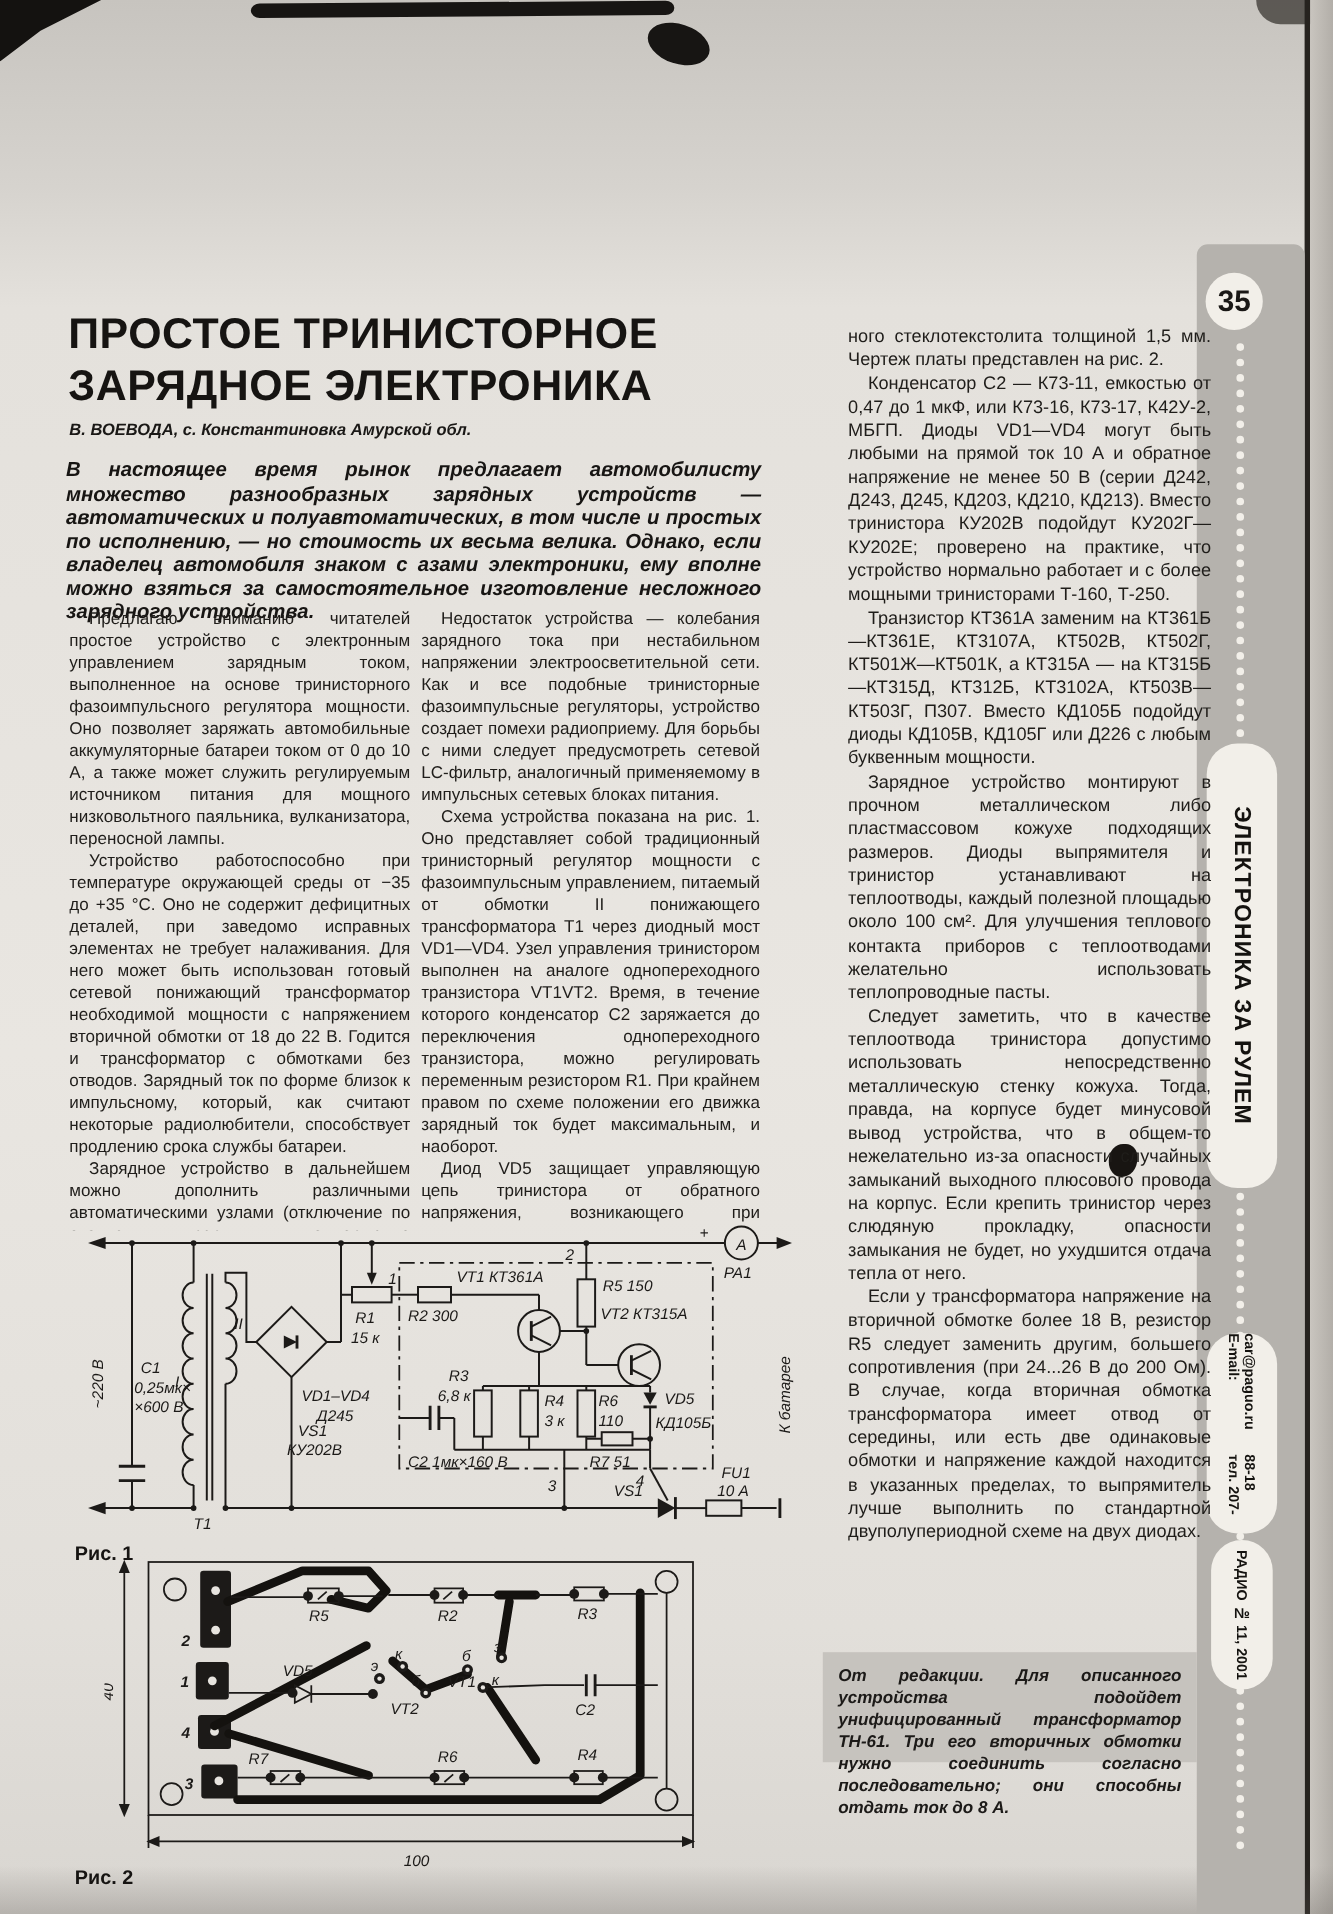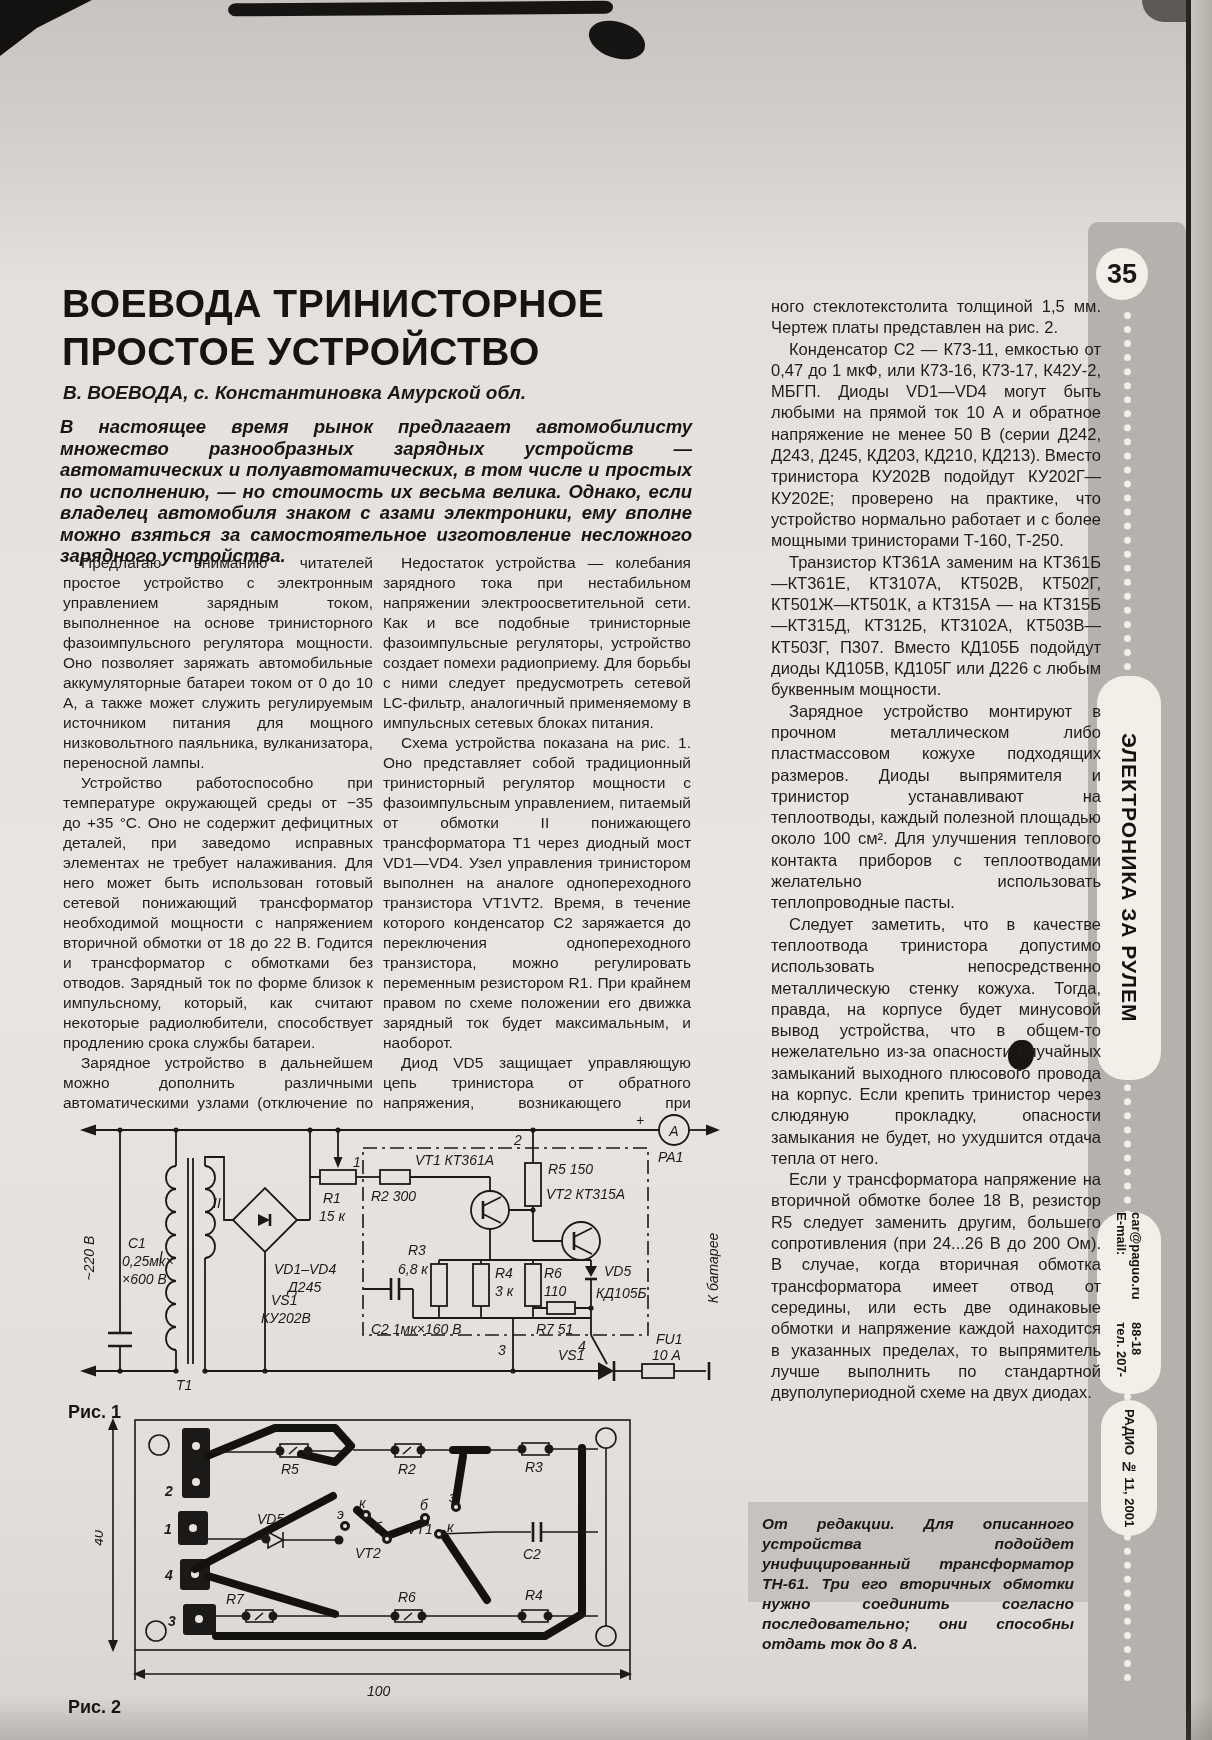--- a/index.html
+++ b/index.html
@@ -3,21 +3,21 @@
 <meta charset="utf-8">
 <style>
   html,body{margin:0;padding:0;}
   body{font-family:"Liberation Sans",sans-serif;color:#1f1d1a;background:#b8b5b0;}
   .page{position:relative;width:1212px;height:1740px;overflow:hidden;margin:0 auto;
         background:linear-gradient(180deg,#c7c4bf 0,#d6d3ce 170px,#e4e1dc 280px,#e9e6e1 55%,#e2dfda 85%,#d9d6d1 100%);}
   .abs{position:absolute;}
   .art{position:absolute;}
   
   .title{font-weight:bold;font-size:39px;line-height:48px;letter-spacing:.5px;color:#161412;}
-  .author{font-weight:bold;font-style:italic;font-size:19px;color:#1a1816;}
+  .author{font-weight:bold;font-style:italic;font-size:15px;color:#1a1816;}
   .lead{font-weight:bold;font-style:italic;font-size:18.5px;line-height:21.5px;text-align:justify;color:#171513;}
   .col{font-size:15.5px;line-height:20px;text-align:justify;overflow:hidden;}
   .colr{font-size:16.5px;line-height:21.3px;text-align:justify;overflow:hidden;}
   .col p,.colr p{margin:0;text-indent:18px;}
   .col p.noind,.colr p.noind{text-indent:0;}
   .note{background:#c6c3be;font-weight:bold;font-style:italic;font-size:15.5px;line-height:20px;
         text-align:justify;padding:12px 14px;box-sizing:border-box;color:#1c1a18;}
   .figcap{font-weight:bold;font-size:18px;color:#161412;}
   
   .sidebar{background:#b5b2ad;}
@@ -54,22 +54,22 @@
   <div class="abs dotline" style="left:1124px;top:312px;width:0;height:1370px;"></div>
   <div class="abs pagenum" style="left:1096px;top:248px;width:52px;height:52px;">35</div>
   <div class="abs vpill" style="left:1097px;top:676px;width:64px;height:404px;font-size:21px;letter-spacing:1px;">ЭЛЕКТРОНИКА ЗА РУЛЕМ</div>
   <div class="abs vpill" style="left:1097px;top:1212px;width:64px;height:182px;font-size:13px;">
     <span class="ln">E-mail: car@paguo.ru</span>
     <span class="ln">тел. 207-88-18</span>
   </div>
   <div class="abs vpill" style="left:1101px;top:1400px;width:56px;height:136px;font-size:13px;">РАДИО № 11, 2001</div>
 
   <div class="abs title" style="left:62px;top:280px;width:640px;">
-    <div>ВОЕВОДА ТРИНИСТОРНОЕ</div>
-    <div>ПРОСТОЕ УСТРОЙСТВО</div>
+    <div>ПРОСТОЕ ТРИНИСТОРНОЕ</div>
+    <div>ЗАРЯДНОЕ ЭЛЕКТРОНИКА</div>
   </div>
   <div class="abs author" style="left:63px;top:382px;width:620px;">В.  ВОЕВОДА, с. Константиновка Амурской обл.</div>
   <div class="abs lead" style="left:60px;top:416px;width:632px;">В настоящее время рынок предлагает автомобилисту множество разнообразных зарядных устройств — автоматических и полуавтоматических, в том числе и простых по исполнению, — но стоимость их весьма велика. Однако, если владелец автомобиля знаком с азами электроники, ему вполне можно взяться за самостоятельное изготовление несложного зарядного устройства.</div>
 
   <div class="abs col" style="left:63px;top:553px;width:310px;height:566px;">
     <p>Предлагаю вниманию читателей простое устройство с электронным управлением зарядным током, выполненное на основе тринисторного фазоимпульсного регулятора мощности. Оно позволяет заряжать автомобильные аккумуляторные батареи током от 0 до 10 А, а также может служить регулируемым источником питания для мощного низковольтного паяльника, вулканизатора, переносной лампы.</p>
     <p>Устройство работоспособно при температуре окружающей среды от −35 до +35 °С. Оно не содержит дефицитных деталей, при заведомо исправных элементах не требует налаживания. Для него может быть использован готовый сетевой понижающий трансформатор необходимой мощности с напряжением вторичной обмотки от 18 до 22 В. Годится и трансформатор с обмотками без отводов. Зарядный ток по форме близок к импульсному, который, как считают некоторые радиолюбители, способствует продлению срока службы батареи.</p>
     <p>Зарядное устройство в дальнейшем можно дополнить различными автоматическими узлами (отключение по окончании зарядки, поддержание нормального напряжения батареи при длительном ее хранении, сигнализации о правильной полярности подключения батареи, защита от замыканий выхода и т. д.).</p>
   </div>
   <div class="abs col" style="left:383px;top:553px;width:308px;height:562px;">

